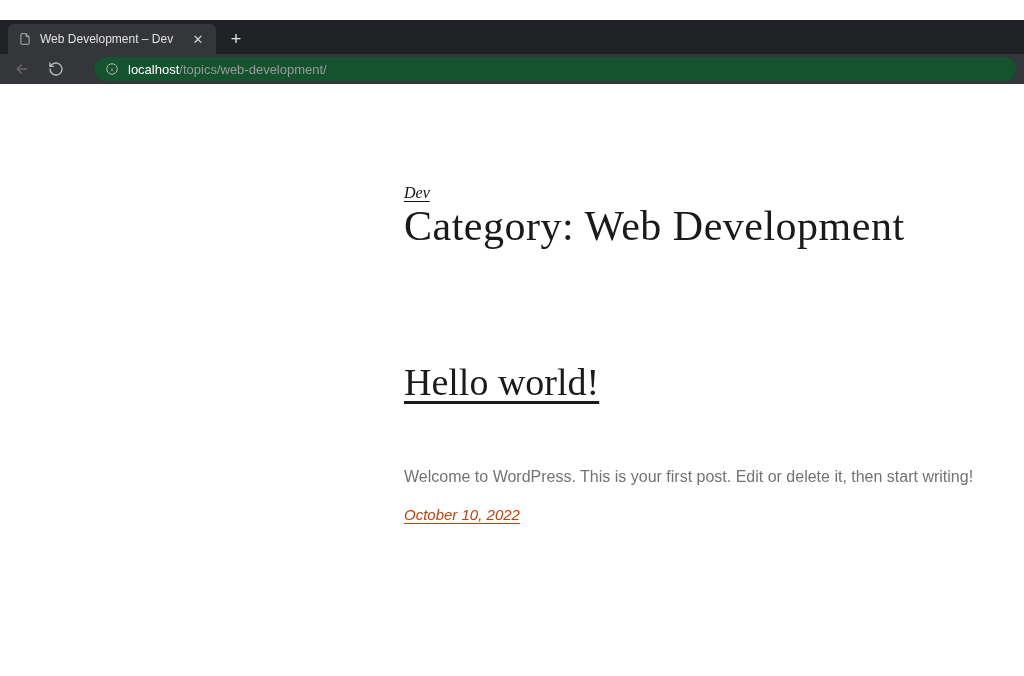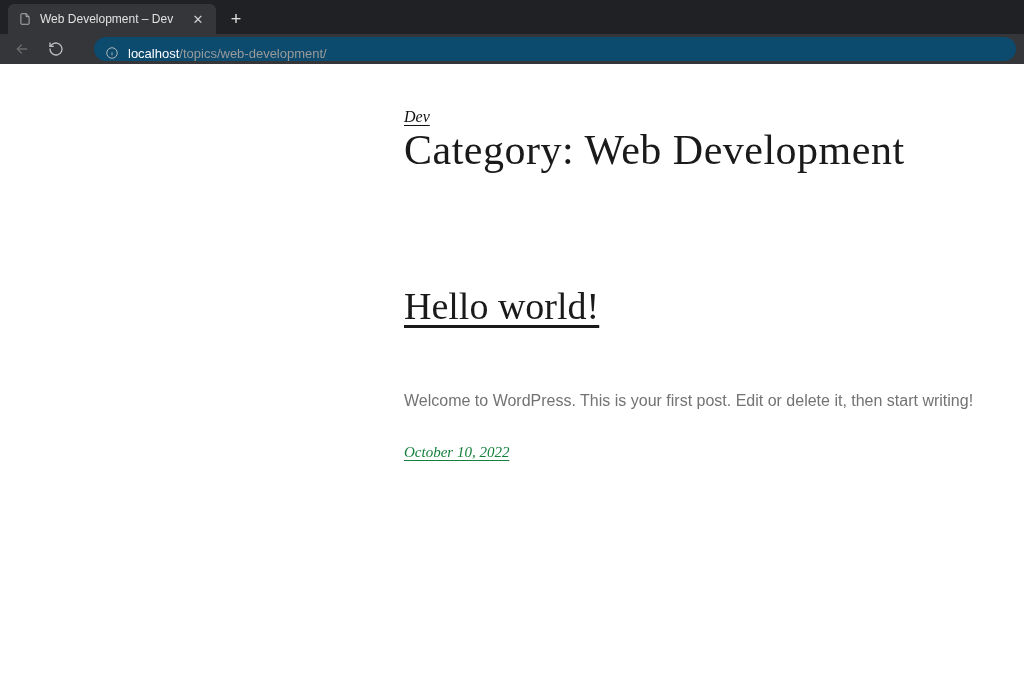--- a/index.html
+++ b/index.html
@@ -1,19 +1,19 @@
 <!DOCTYPE html>
 <html><head>
 <meta charset="utf-8">
 <style>
   * { margin: 0; padding: 0; box-sizing: border-box; }
   html, body { width: 1024px; height: 676px; overflow: hidden; font-family: "Segoe UI", Arial, sans-serif; background: #fff; }
 
   
-  .chrome { width: 100%; }
+  .chrome { width: 100%; margin-top: 20px; }
   .tab-strip {
     height: 34px;
     background: #202124;
     display: flex;
     align-items: flex-end;
     padding-left: 8px;
   }
   .tab {
     height: 30px;
     width: 208px;
@@ -58,24 +58,24 @@
     width: 28px; height: 24px;
     display: flex; align-items: center; justify-content: center;
     color: #bfbfbf; border-radius: 4px;
   }
   .nav-btn.disabled { color: #6a6a6a; }
   .nav-btn svg { width: 16px; height: 16px; stroke: currentColor; fill: none; stroke-width: 2; stroke-linecap: round; stroke-linejoin: round; }
 
   .omnibox {
     flex: 1;
     height: 24px;
-    background: #0c4a6e;
+    background: #14532d;
     border-radius: 12px;
     display: flex;
-    align-items: flex-end;
+    align-items: center;
     padding: 0 10px;
     color: #bdbdbd;
     font-size: 13px;
     gap: 8px;
     margin-left: 18px;
   }
   .omnibox .site-info {
     width: 16px; height: 16px; flex: 0 0 16px;
     display: flex; align-items: center; justify-content: center;
   }
@@ -86,21 +86,21 @@
   
   .viewport {
     width: 100%;
     height: calc(676px - 64px);
     background: #ffffff;
     overflow: hidden;
   }
   .content {
     max-width: 640px;
     margin-left: 404px;     
-    padding-top: 44px;
+    padding-top: 100px;
   }
   .site-title {
     font-family: Georgia, "Times New Roman", serif;
     font-style: italic;
     font-size: 16px;
     color: #111;
     text-decoration: underline;
     text-underline-offset: 3px;
     display: inline-block;
   }
@@ -123,25 +123,25 @@
     display: inline-block;
   }
   .post-excerpt {
     margin-top: 64px;
     font-family: "Segoe UI", Arial, sans-serif;
     font-size: 16px;
     color: #737373;
     white-space: nowrap;
   }
   .post-date {
-    margin-top: 34px;
-    font-family: Liberation Serif, serif;
+    margin-top: 20px;
+    font-family: Liberation Sans, sans-serif;
     font-style: italic;
     font-size: 15px;
-    color: #15803d;
+    color: #c2410c;
     text-decoration: underline;
     text-underline-offset: 3px;
     display: inline-block;
   }
 </style>
 </head>
 <body>
 
 <div class="chrome">
 

